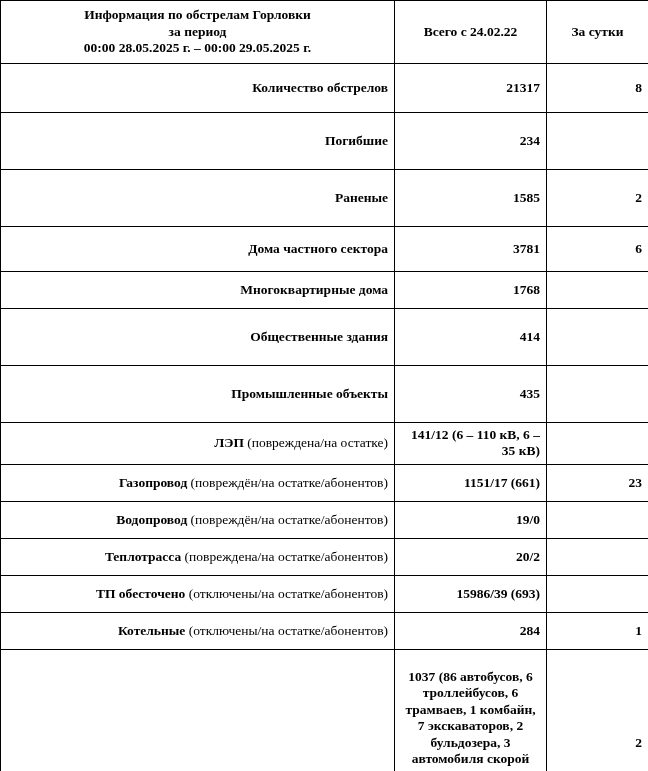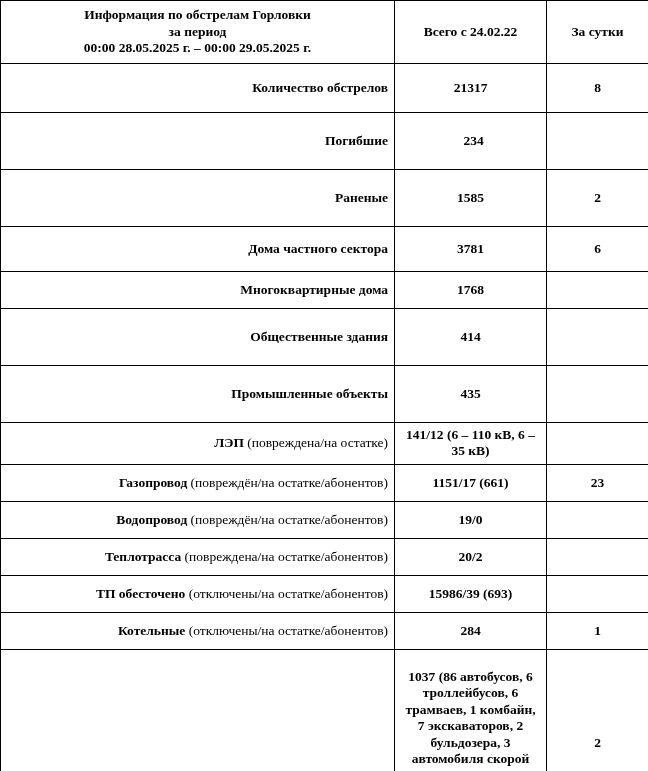--- a/index.html
+++ b/index.html
@@ -40,21 +40,21 @@
 
   .label-cell {
     font-weight: bold;
     text-align: right;
     padding-left: 8px;
   }
   .label-cell .note {
     font-weight: normal;
   }
   .num-cell {
-    text-align: center;
+    text-align: right;
     font-weight: bold;
   }
 
   
   tr.r-head td { height: 54px; }
   tr.r0 td { height: 40px; }
   tr.r1 td { height: 48px; padding-left: 12px; }
   tr.r2 td { height: 48px; }
   tr.r3 td { height: 36px; }
   tr.r4 td { height: 28px; }

